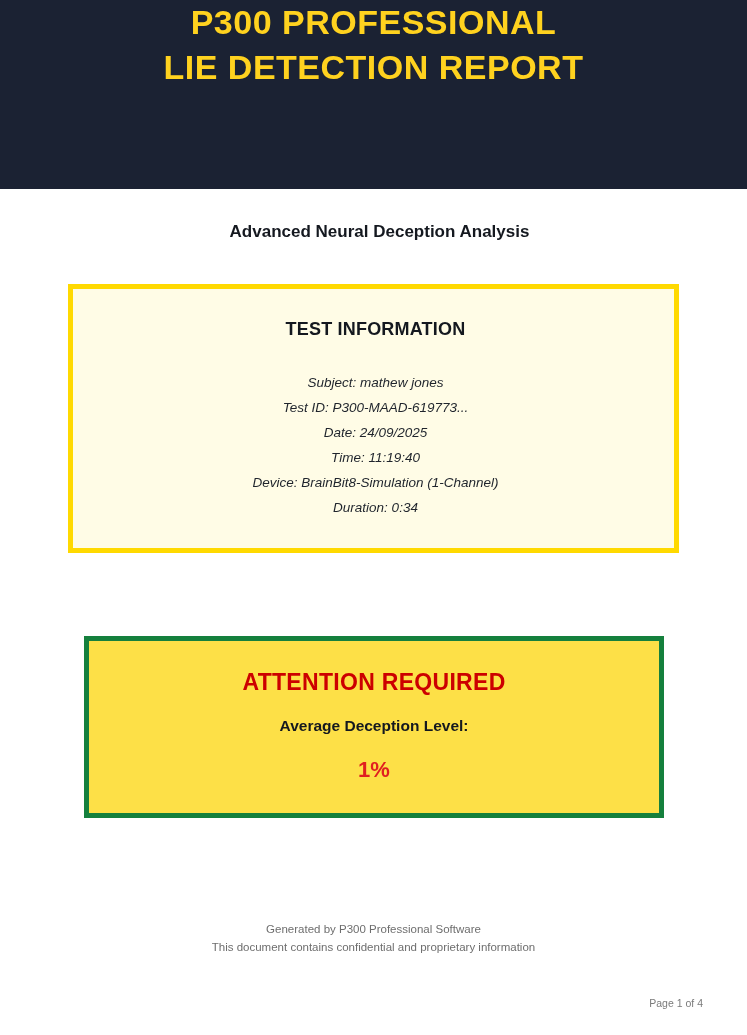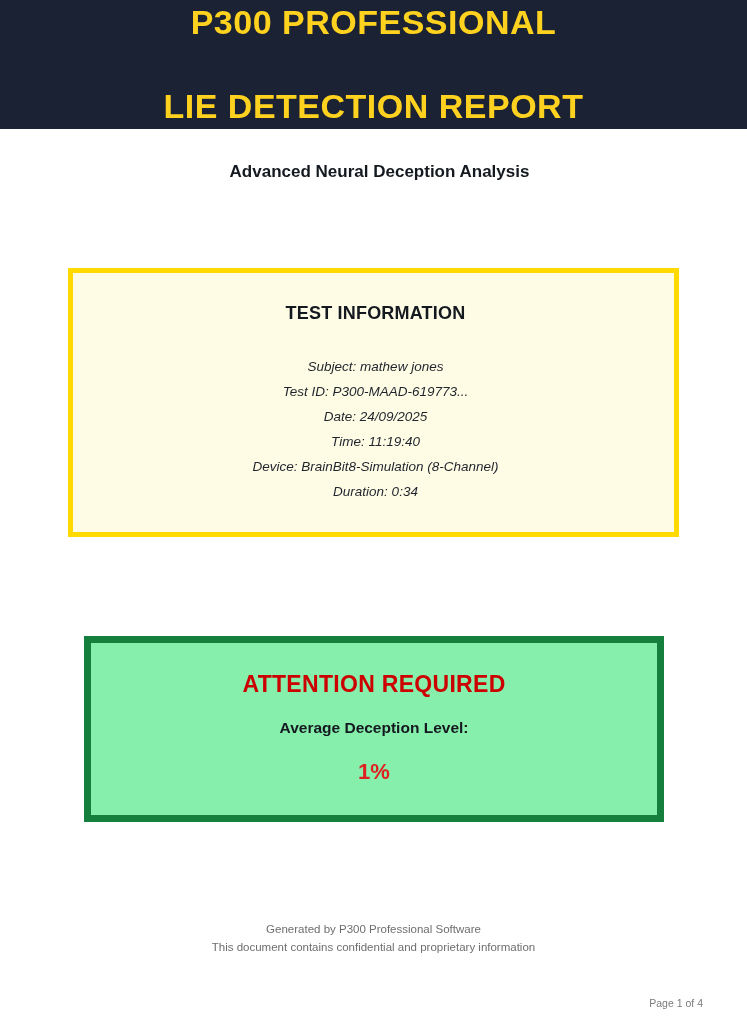--- a/index.html
+++ b/index.html
@@ -20,25 +20,25 @@
     width: 747px;
     height: 1035px;
     background: #ffffff;
     box-sizing: border-box;
   }
 
   
   .header-banner {
     background: #1b2233;
     width: 100%;
-    height: 129px;
+    height: 189px;
     display: flex;
     flex-direction: column;
     align-items: center;
-    justify-content: space-between;
+    justify-content: flex-start;
     box-sizing: border-box;
   }
   .header-line {
     color: #ffd21f;
     font-size: 34px;
     font-weight: bold;
     letter-spacing: 0.5px;
     line-height: 1.32;
     text-align: center;
   }
@@ -50,21 +50,21 @@
     font-weight: bold;
     color: #14181f;
     margin-top: 33px;
     margin-left: 12px;
   }
 
   
   .info-panel {
     position: absolute;
     left: 68px;
-    top: 268px;
+    top: 284px;
     width: 611px;
     box-sizing: border-box;
     border: 5px solid #ffd900;
     background: #fffce6;
     padding: 30px 20px 28px 24px;
   }
   .info-title {
     text-align: center;
     font-size: 18px;
     font-weight: bold;
@@ -80,22 +80,22 @@
     font-style: italic;
   }
 
   
   .alert-panel {
     position: absolute;
     left: 84px;
     top: 636px;
     width: 580px;
     box-sizing: border-box;
-    border: 7px solid #15803d;
-    background: #86efac;
+    border: 5px solid #15803d;
+    background: #fde047;
     padding: 28px 20px 30px 20px;
   }
   .alert-title {
     text-align: center;
     font-size: 23px;
     font-weight: bold;
     color: #cc0000;
     letter-spacing: 0.3px;
     margin-bottom: 21px;
   }
@@ -144,21 +144,21 @@
   </div>
 
   <div class="subtitle">Advanced Neural Deception Analysis</div>
 
   <div class="info-panel">
     <div class="info-title">TEST INFORMATION</div>
     <div class="info-row">Subject: mathew jones</div>
     <div class="info-row">Test ID: P300-MAAD-619773...</div>
     <div class="info-row">Date: 24/09/2025</div>
     <div class="info-row">Time: 11:19:40</div>
-    <div class="info-row">Device: BrainBit8-Simulation (8-Channel)</div>
+    <div class="info-row">Device: BrainBit8-Simulation (1-Channel)</div>
     <div class="info-row">Duration: 0:34</div>
   </div>
 
   <div class="alert-panel">
     <div class="alert-title">ATTENTION REQUIRED</div>
     <div class="alert-label">Average Deception Level:</div>
     <div class="alert-value">1%</div>
   </div>
 
   <div class="footer">

